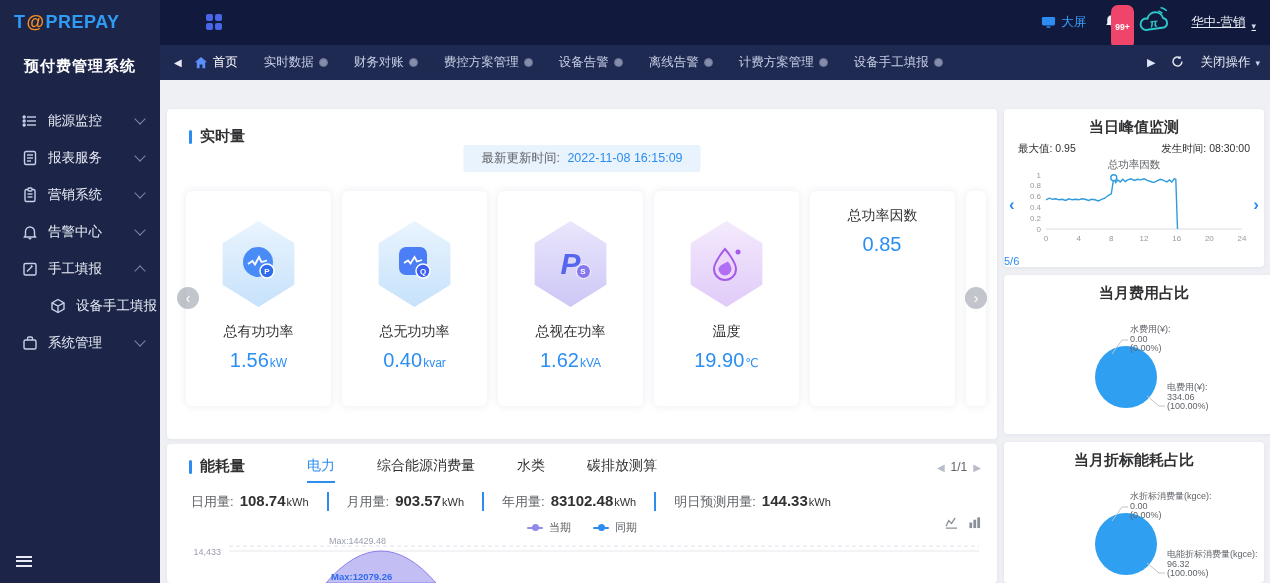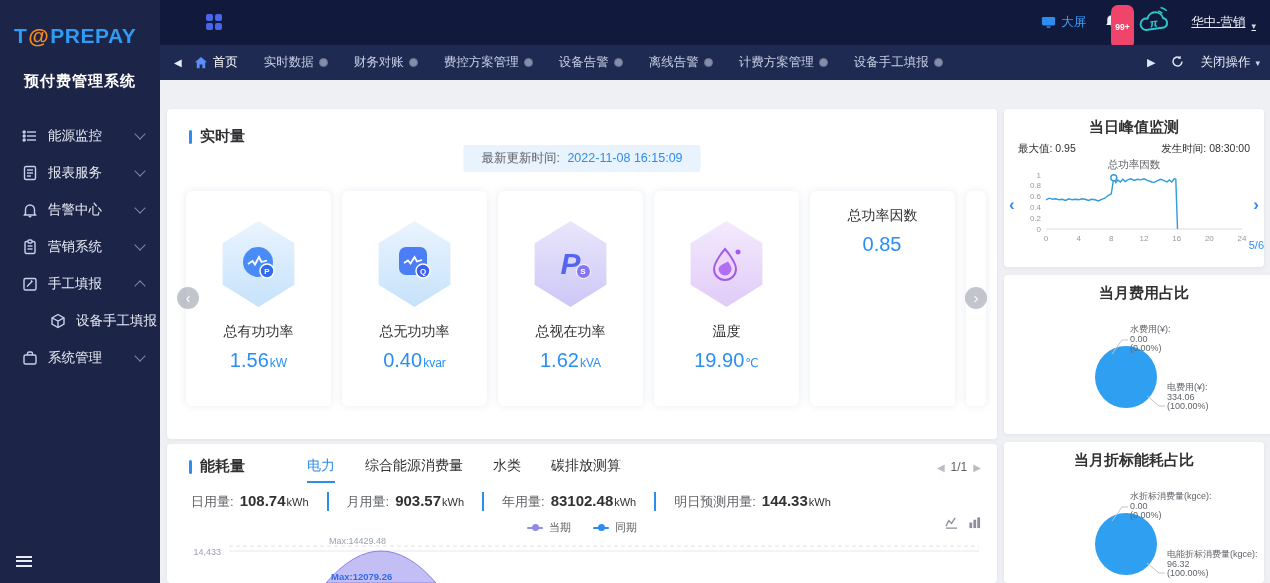--- a/index.html
+++ b/index.html
@@ -1,20 +1,20 @@
 <!DOCTYPE html>
 <html><head>
 <meta charset="utf-8">
 <style>
   html,body{margin:0;padding:0;background:#0e1634;}
   .app{position:relative;width:1270px;height:583px;overflow:hidden;
        font-family:"Liberation Sans","DejaVu Sans",sans-serif;-webkit-font-smoothing:antialiased;}
   
   .sidebar{position:absolute;left:0;top:0;width:160px;height:583px;background:#1c2547;z-index:5;}
-  .logo{margin:24px 0 0 14px;font-size:21px;font-weight:800;letter-spacing:.5px;white-space:nowrap;}
+  .logo{margin:12px 0 0 14px;font-size:18px;font-weight:800;letter-spacing:.5px;white-space:nowrap;}
   .lg-t,.lg-rest{color:#2f9bf4;}
   .lg-at{color:#f78e1e;margin:0 1px;}
   .sysname{margin-top:24px;text-align:center;color:#ffffff;font-size:15px;font-weight:700;letter-spacing:1px;}
   .menu{margin-top:26px;}
   .mi{position:relative;height:37px;display:flex;align-items:center;padding-left:22px;cursor:pointer;color:#e8ebf5;}
   .mi-ic{width:16px;height:16px;margin-right:10px;display:inline-flex;}
   .mi-lb{font-size:13.5px;}
   .mi-ch{position:absolute;right:16px;width:7px;height:7px;border-right:1.4px solid #7d87ab;border-bottom:1.4px solid #7d87ab;transform:rotate(45deg);margin-top:-3px;}
   .mi-ch.up{transform:rotate(-135deg);margin-top:4px;}
   .mi.sub{padding-left:50px;}
@@ -67,21 +67,21 @@
   .s-badge{position:absolute;right:-10px;bottom:2px;width:13px;height:13px;border-radius:50%;background:#8577f0;color:#fff;font-size:8px;font-weight:700;font-style:normal;display:flex;align-items:center;justify-content:center;border:1.5px solid #fff;}
   .c-lb{margin-top:16px;font-size:14px;color:#303133;}
   .c-val{margin-top:8px;font-size:20px;color:#2b8ef3;}
   .c-unit{font-size:12px;margin-left:1px;}
   .car-btn{position:absolute;top:178px;width:22px;height:22px;border:none;border-radius:50%;background:rgba(120,126,140,.45);color:#fff;font-size:14px;line-height:20px;text-align:center;cursor:pointer;padding:0;z-index:3;}
   .car-btn.prev{left:10px;}
   .car-btn.next{left:798px;}
   
   .p-energy{left:7px;top:364px;width:830px;height:139px;overflow:hidden;}
   .p-energy .sec-h{position:absolute;left:22px;top:13px;}
-  .e-tabs{position:absolute;left:140px;top:13px;display:flex;gap:30px;font-family:Liberation Mono, monospace;}
+  .e-tabs{position:absolute;left:140px;top:13px;display:flex;gap:42px;font-family:Liberation Mono, monospace;}
   .e-tab{font-size:14px;color:#303133;cursor:pointer;padding-bottom:6px;}
   .e-tab.active{color:#2d8cf0;border-bottom:2px solid #2d8cf0;}
   .e-pag{position:absolute;right:16px;top:16px;display:flex;align-items:center;gap:6px;font-size:12px;color:#606266;}
   .e-pag .pg-ar{color:#b8bcc6;font-size:10px;cursor:pointer;}
   .e-stats{position:absolute;left:24px;top:48px;display:flex;align-items:center;}
   .e-stat{display:flex;align-items:baseline;}
   .e-stat + .e-stat{border-left:2px solid #2d8cf0;margin-left:18px;padding-left:18px;}
   .e-stat .sl{font-size:13px;color:#606266;margin-right:6px;}
   .e-stat .sv{font-size:15px;font-weight:700;color:#303133;}
   .e-stat .su{font-size:11px;color:#303133;margin-left:1px;}
@@ -90,21 +90,21 @@
   .dotline{position:relative;width:16px;height:2px;border-radius:1px;}
   .dotline::after{content:"";position:absolute;left:4.5px;top:-2.5px;width:7px;height:7px;border-radius:50%;background:inherit;}
   .e-icons{position:absolute;right:16px;top:72px;display:flex;gap:10px;cursor:pointer;}
   #energy-svg{position:absolute;left:12px;top:93px;}
   
   .p-peak{left:844px;top:29px;width:260px;height:158px;overflow:hidden;}
   .rp-title{position:absolute;left:0;right:0;top:9px;text-align:center;font-size:15px;font-weight:700;color:#303133;}
   .pk-stats{position:absolute;left:14px;right:14px;top:33px;display:flex;justify-content:space-between;font-size:10.5px;color:#303133;}
   .pk-sub{position:absolute;left:0;right:0;top:49px;text-align:center;font-size:10.5px;color:#606266;}
   #peak-svg{position:absolute;left:10px;top:58px;}
-  .pk-page{position:absolute;left:0;right:0;bottom:16px;text-align:right;font-size:11px;color:#2d8cf0;}
+  .pk-page{position:absolute;left:0;right:0;bottom:0;text-align:left;font-size:11px;color:#2d8cf0;}
   .rp-chev{position:absolute;top:86px;font-size:17px;color:#2d8cf0;cursor:pointer;font-weight:700;}
   .rp-chev.l{left:5px;} .rp-chev.r{right:5px;}
   .p-pie1{left:844px;top:195px;width:280px;height:159px;overflow:hidden;}
   .p-pie2{left:844px;top:362px;width:260px;height:141px;overflow:hidden;}
   .pie-svg{position:absolute;left:5px;top:28px;}
   .tk{font-size:8px;fill:#999;}
   .tk2{font-size:9px;fill:#9aa0ae;}
   .plab{font-size:9px;fill:#5f6368;}
 </style>
 </head>
@@ -145,40 +145,40 @@
               </g>
             </svg>
           </span>
         <span class="mi-lb">报表服务</span>
         <i class="mi-ch"></i>
       </div>
       <div class="mi">
         <span class="mi-ic">
           <svg viewBox="0 0 16 16" width="16">
               <g stroke="#c8cfe8" stroke-width="1.4" fill="none">
-                <path d="M3.5 11.5 v-4 a4.5 4.5 0 0 1 9 0 v4 l1 1.5 h-11 z"></path>
-                <path d="M6.8 14.2 a1.5 1.5 0 0 0 2.4 0"></path>
-              </g>
-            </svg>
-          </span>
-        <span class="mi-lb">告警中心</span>
-        <i class="mi-ch"></i>
-      </div>
-      <div class="mi">
-        <span class="mi-ic">
-          <svg viewBox="0 0 16 16" width="16">
-              <g stroke="#c8cfe8" stroke-width="1.4" fill="none">
                 <rect x="3" y="2.5" width="10" height="12" rx="1.5"></rect>
                 <rect x="6" y="1" width="4" height="3" rx="1" fill="#1c2547"></rect>
                 <line x1="5.5" y1="7" x2="10.5" y2="7"></line>
                 <line x1="5.5" y1="10" x2="10.5" y2="10"></line>
               </g>
             </svg>
           </span>
         <span class="mi-lb">营销系统</span>
+        <i class="mi-ch"></i>
+      </div>
+      <div class="mi">
+        <span class="mi-ic">
+          <svg viewBox="0 0 16 16" width="16">
+              <g stroke="#c8cfe8" stroke-width="1.4" fill="none">
+                <path d="M3.5 11.5 v-4 a4.5 4.5 0 0 1 9 0 v4 l1 1.5 h-11 z"></path>
+                <path d="M6.8 14.2 a1.5 1.5 0 0 0 2.4 0"></path>
+              </g>
+            </svg>
+          </span>
+        <span class="mi-lb">告警中心</span>
         <i class="mi-ch"></i>
       </div>
       <div class="mi">
         <span class="mi-ic">
           <svg viewBox="0 0 16 16" width="16">
               <g stroke="#c8cfe8" stroke-width="1.4" fill="none">
                 <rect x="2" y="2.5" width="12" height="11.5" rx="1.5"></rect>
                 <path d="M5 10.5 l5-5 M9 4.5 l1.5 1.5"></path>
               </g>
             </svg>

